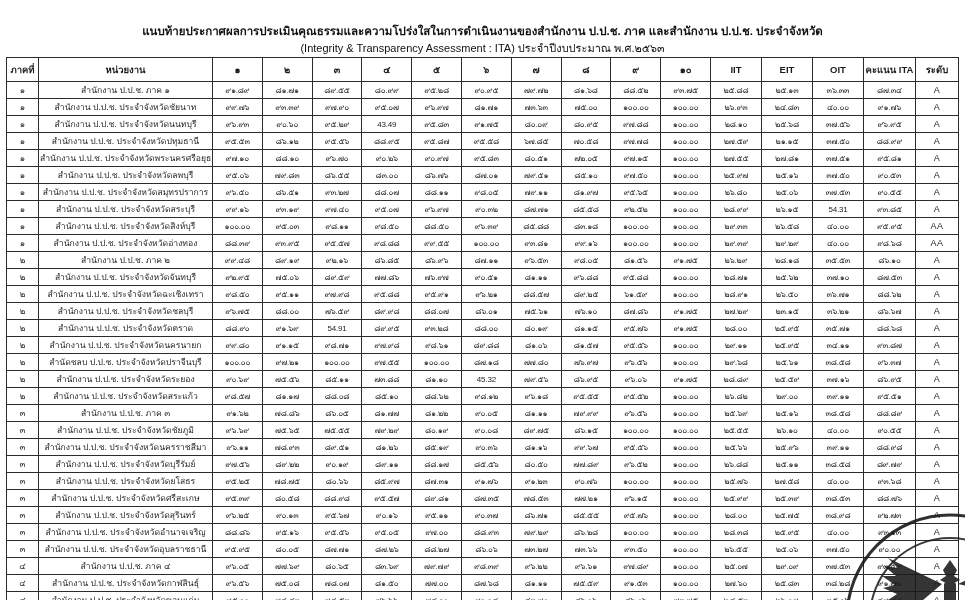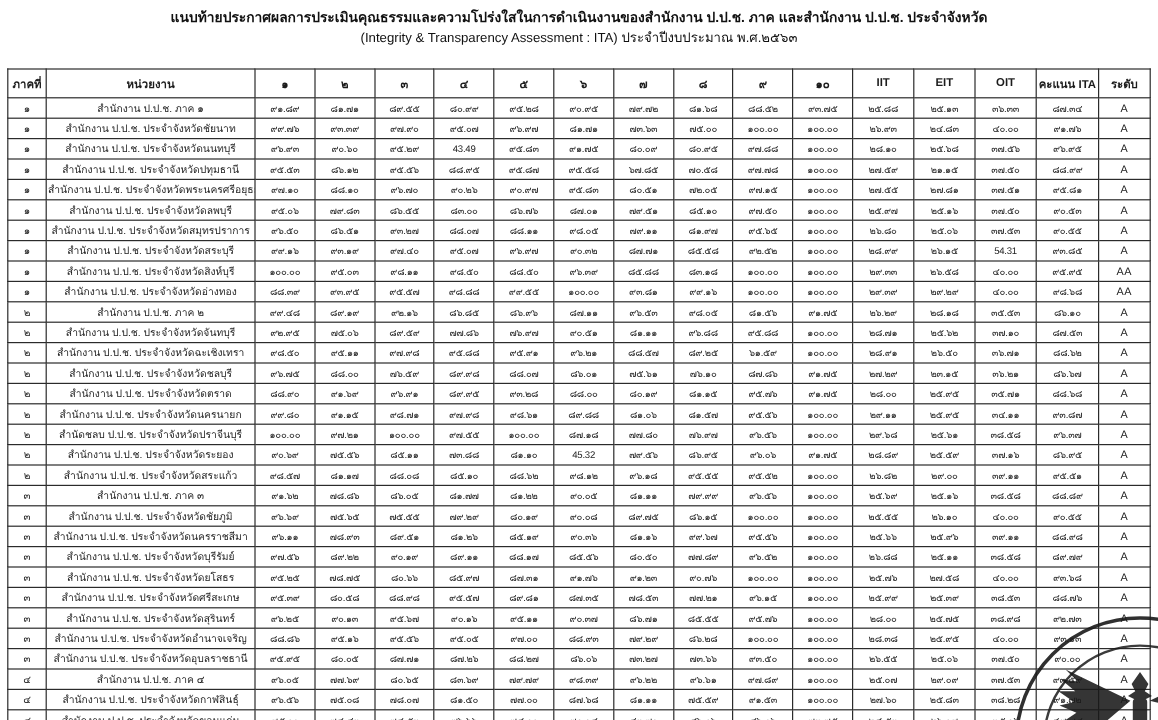--- a/index.html
+++ b/index.html
@@ -2,21 +2,21 @@
 <html><head>
 <meta charset="utf-8">
 <style>
   html,body{margin:0;padding:0;}
   body{
     width:965px;height:600px;position:relative;overflow:hidden;
     background:#ffffff;
     font-family:"Liberation Sans","DejaVu Sans",sans-serif;
     color:#111;
   }
-  .titles{position:absolute;top:6px;left:0;width:965px;text-align:center;}
+  .titles{position:absolute;top:22px;left:0;width:965px;text-align:center;}
   .title-1{font-size:11.5px;font-weight:bold;line-height:1.6;}
   .title-2{font-size:11px;font-weight:normal;line-height:1.5;}
   table.ita{
     position:absolute;left:6px;top:57px;width:952px;
     border-collapse:collapse;table-layout:fixed;
     font-size:8.5px;
   }
   table.ita th, table.ita td{
     border:1px solid #2b2b2b;
     padding:0 1px;
@@ -354,21 +354,21 @@
         <td class="num">๒๓.๑๕</td>
         <td class="num">๓๖.๒๑</td>
         <td class="num">๘๖.๖๗</td>
         <td class="grade">A</td>
       </tr>
       <tr>
         <td>๒</td>
         <td class="agency">สำนักงาน ป.ป.ช. ประจำจังหวัดตราด</td>
         <td class="num">๘๘.๙๐</td>
         <td class="num">๙๑.๖๙</td>
-        <td class="num">๙๖.๙๑</td>
+        <td class="num">54.91</td>
         <td class="num">๘๙.๙๕</td>
         <td class="num">๙๓.๒๘</td>
         <td class="num">๘๘.๐๐</td>
         <td class="num">๘๐.๑๙</td>
         <td class="num">๘๑.๑๕</td>
         <td class="num">๙๕.๗๖</td>
         <td class="num">๙๑.๗๕</td>
         <td class="num">๒๘.๐๐</td>
         <td class="num">๒๕.๙๕</td>
         <td class="num">๓๕.๗๑</td>

